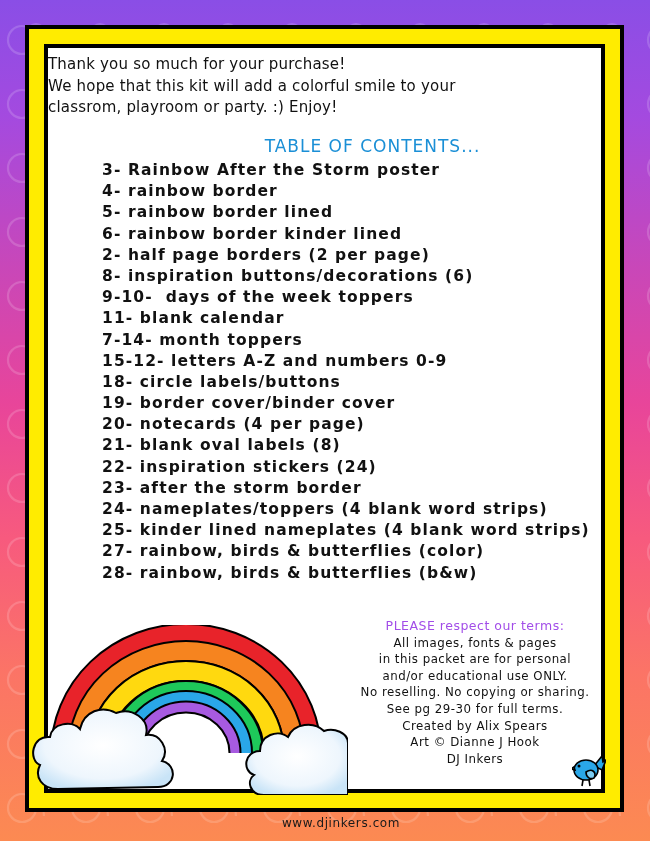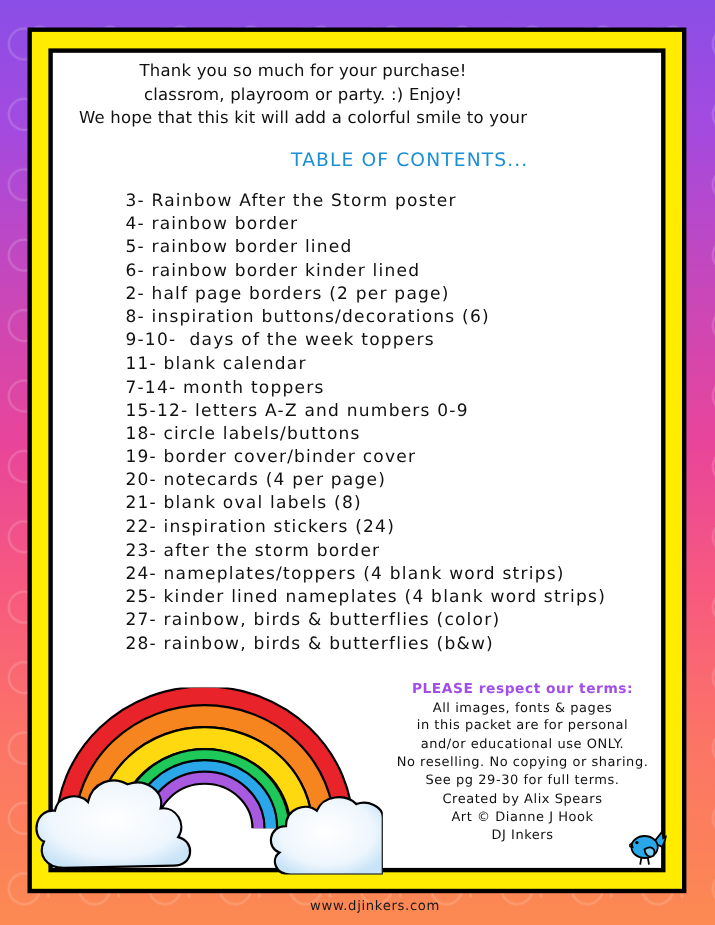--- a/index.html
+++ b/index.html
@@ -9,30 +9,30 @@
     background: linear-gradient(180deg, #8a4ee6 0%, #a44adf 14%, #c947b8 32%, #e8459a 48%, #f75a7e 64%, #fb7466 80%, #fc8a52 100%); }
   .bg svg { position:absolute; inset:0; }
   .frame-outer { position:absolute; left:25px; top:25px; width:599px; height:787px;
     background:#000; box-sizing:border-box; }
   .frame-yellow { position:absolute; left:29px; top:29px; width:591px; height:779px;
     background:#ffec00; }
   .frame-inner { position:absolute; left:44px; top:44px; width:561px; height:749px;
     background:#000; }
   .paper { position:absolute; left:48px; top:48px; width:553px; height:741px;
     background:#ffffff; }
-  .intro { position:absolute; left:48px; top:54px; width:455px; text-align:center;
+  .intro { position:absolute; left:48px; top:54px; width:455px; text-align:left;
     font-size:15px; line-height:21.5px; color:#111; letter-spacing:0.2px; }
   .toc-title { position:absolute; left:48px; top:136px; width:553px; text-align:center;
     font-size:17px; color:#1a8fd6; letter-spacing:1px;padding-left:48px; }
-  .toc { position:absolute; left:102px; top:160px; margin:12px; padding:0; list-style:none; }
+  .toc { position:absolute; left:102px; top:160px; margin:0; padding:0; list-style:none;font-weight:bold; }
   .toc li { font-size:15.5px; height:21.2px; line-height:21.2px; color:#111;
     letter-spacing:1.1px; white-space:pre; }
   .terms { position:absolute; left:350px; top:618px; width:250px; text-align:center;
     font-size:11.8px; line-height:16.6px; color:#111; letter-spacing:0.5px; }
-  .terms .hd { color:#a24de8; font-size:12.5px;font-weight:bold; }
+  .terms .hd { color:#a24de8; font-size:12.5px; }
   .rainbow { position:absolute; left:28px; top:625px; }
   .bird { position:absolute; left:572px; top:750px; }
   .footer { position:absolute; left:0; top:816px; width:650px; text-align:center;
     font-size:12px; color:#1a1a1a; letter-spacing:0.6px;margin-left:16px; }
 </style>
 </head>
 <body>
 
 <div class="bg">
   <svg width="650" height="841">
@@ -47,22 +47,22 @@
   </svg>
 </div>
 
 <div class="frame-outer"></div>
 <div class="frame-yellow"></div>
 <div class="frame-inner"></div>
 <div class="paper"></div>
 
 <div class="intro">
   <div>Thank you so much for your purchase!</div>
+  <div>We hope that this kit will add a colorful smile to your</div>
   <div>classrom, playroom or party. :) Enjoy!</div>
-  <div>We hope that this kit will add a colorful smile to your</div>
 </div>
 
 <div class="toc-title">TABLE OF CONTENTS...</div>
 
 <ul class="toc">
   <li>3- Rainbow After the Storm poster</li>
   <li>4- rainbow border</li>
   <li>5- rainbow border lined</li>
   <li>6- rainbow border kinder lined</li>
   <li>2- half page borders (2 per page)</li>

